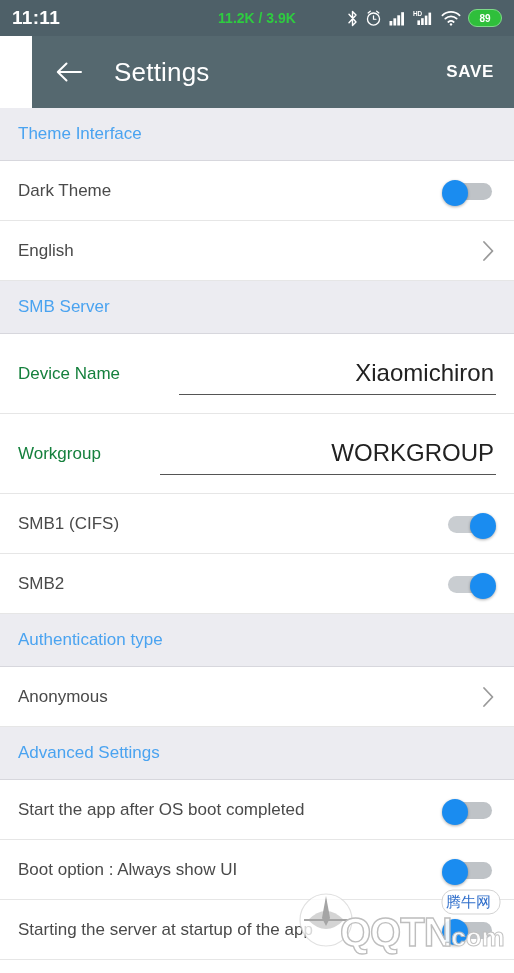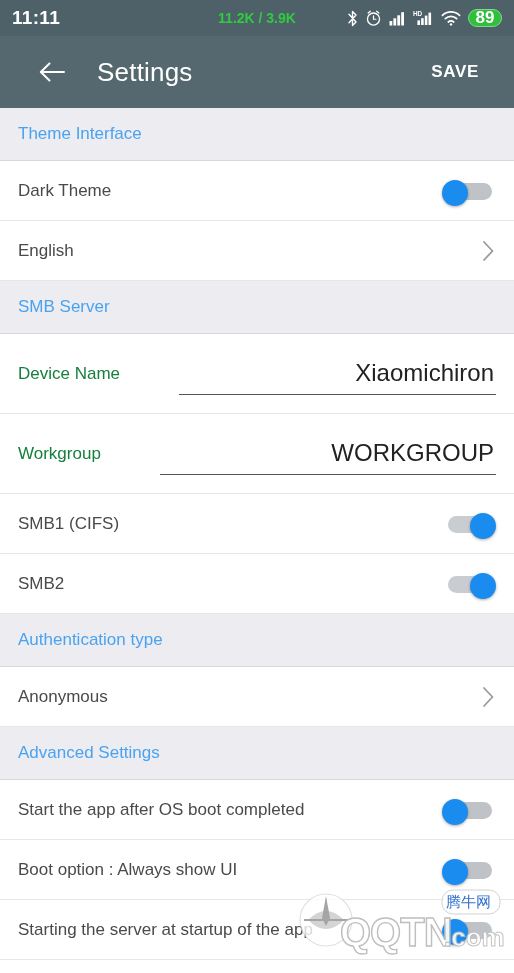--- a/index.html
+++ b/index.html
@@ -24,27 +24,27 @@
   }
   .sb-icons {
     margin-left: auto; display: flex; align-items: center; gap: 7px;
     position: relative; z-index: 2;
   }
   .sb-icons svg { display: block; }
   .batt {
     display: inline-flex; align-items: center; justify-content: center;
     min-width: 34px; height: 18px; border-radius: 9px;
     background: #2FBF3B; border: 1.5px solid #7FD98A;
-    color: #fff; font-size: 17px; font-weight: bold; padding: 0 5px;
+    color: #fff; font-size: 10px; font-weight: bold; padding: 0 5px;
   }
 
   
   .appbar {
     height: 72px; background: #55686F; color: #fff;
-    display: flex; align-items: center; padding: 0 35px;
+    display: flex; align-items: center; padding: 0 20px; margin-left: 32px;
   }
   .appbar .back { width: 34px; height: 34px; display:flex; align-items:center; justify-content:center; cursor: pointer; }
   .appbar .title {
     font-size: 26px; font-weight: 500; margin-left: 28px; letter-spacing: .2px;
   }
   .appbar .save {
     margin-left: auto; font-size: 17px; font-weight: bold;
     letter-spacing: .7px; cursor: pointer;
   }
 

